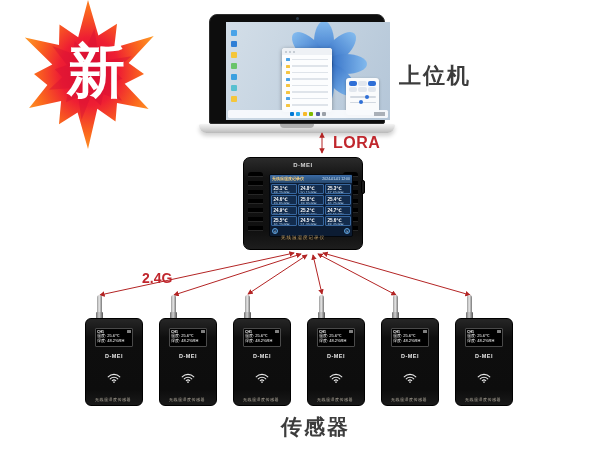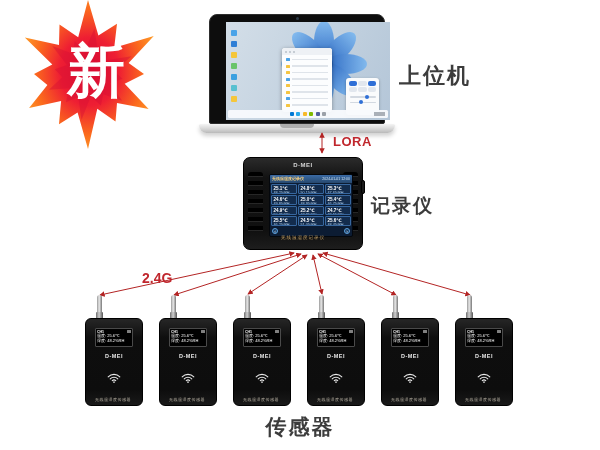--- a/index.html
+++ b/index.html
@@ -47,21 +47,21 @@
     background:linear-gradient(#aab0b8 40%,transparent 40%,transparent 60%,#aab0b8 60%); }
   .base { position:absolute; left:0; top:110px; width:196px; height:9px;
     background:linear-gradient(180deg,#f4f4f4,#d6d6d6 55%,#b9b9b9);
     border-radius:2px 2px 10px 10px; box-shadow:0 3px 4px rgba(0,0,0,.18); }
   .notch { position:absolute; left:50%; top:0; width:34px; height:3.5px; margin-left:-17px;
     background:#adadad; border-radius:0 0 5px 5px; }
 
   
   .net { position:absolute; left:0; top:0; width:600px; height:450px; pointer-events:none; }
   .link-label { position:absolute; color:#c0272d; font-weight:bold; }
-  .lbl-lora { left:333px; top:134px; font-size:13px; letter-spacing:.5px; }
+  .lbl-lora { left:333px; top:134px; font-size:16px; letter-spacing:.5px; }
   .lbl-rf { left:142px; top:270px; font-size:14px; }
 
   
   .recorder { position:absolute; left:243px; top:157px; width:120px; height:93px;
     background:linear-gradient(180deg,#2b2b2b,#121212 22%,#101010 80%,#1d1d1d);
     border:1px solid #000; border-radius:7px; }
   .rec-btn { position:absolute; right:-2.5px; top:22px; width:3.5px; height:14px; background:#1a1a1a;
     border-radius:2px; border:1px solid #000; }
   .vent { position:absolute; top:14px; bottom:14px; width:15px;
     background:repeating-linear-gradient(180deg,#000 0 4px,rgba(60,60,60,.5) 4px 5px,transparent 5px 9px);
@@ -112,21 +112,21 @@
   .s-brand { margin-top:6px; width:200%; transform:scale(.5); transform-origin:50% 0;
     text-align:center; color:#e6e6e6; font-size:11px; font-weight:bold; letter-spacing:1px; }
   .wifi { margin-top:8px; width:14px; height:10px; }
   .s-caption { position:absolute; bottom:3px; left:-29px; width:200%; transform:scale(.5);
     transform-origin:50% 100%; text-align:center; color:#b9b2a4; font-size:8px; letter-spacing:1px; }
 
   
   .big-label { position:absolute; color:#3c3c3c; font-weight:bold; }
   .lbl-host { left:399px; top:61px; font-size:22px; letter-spacing:2px; }
   .lbl-rec { left:371px; top:193px; font-size:19px; letter-spacing:2px; }
-  .lbl-sen { left:250px; top:413px; width:100px; text-align:center; font-size:21px; letter-spacing:2px; }
+  .lbl-sen { left:250px; top:413px; width:100px; text-align:right; font-size:21px; letter-spacing:2px; }
 </style>
 </head>
 <body>
 
 <div class="stage">
 
   <div class="badge-wrap">
     <svg width="160" height="160" viewBox="-80 -80 160 160">
       <defs>
         <radialGradient id="starGrad" cx="50%" cy="48%" r="60%">
@@ -529,16 +529,15 @@
         <path d="M5.5 10 A 9 9 0 0 1 18.5 10" stroke="#e8e8e8" fill="none" stroke-width="1.8" stroke-linecap="round"></path>
         <path d="M9 13.2 A 4.3 4.3 0 0 1 15 13.2" stroke="#e8e8e8" fill="none" stroke-width="1.8" stroke-linecap="round"></path>
         <circle cx="12" cy="15.6" r="1.4" fill="#e8e8e8"></circle>
       </svg>
       <div class="s-caption">无线温湿度传感器</div>
     </div>
   </div>
 </div>
 
   <div class="big-label lbl-host">上位机</div>
-  <div class="big-label lbl-rec">记录仪</div>
   <div class="big-label lbl-sen">传感器</div>
 
 </div>
 
 </body></html>

